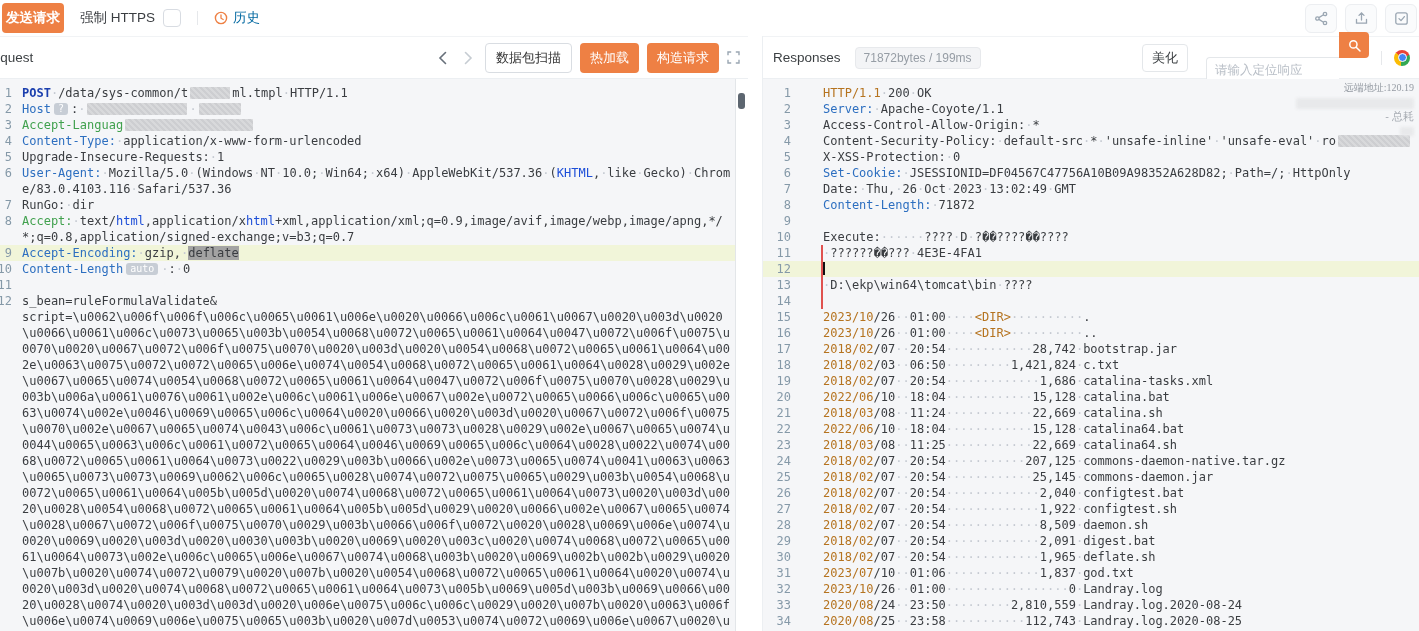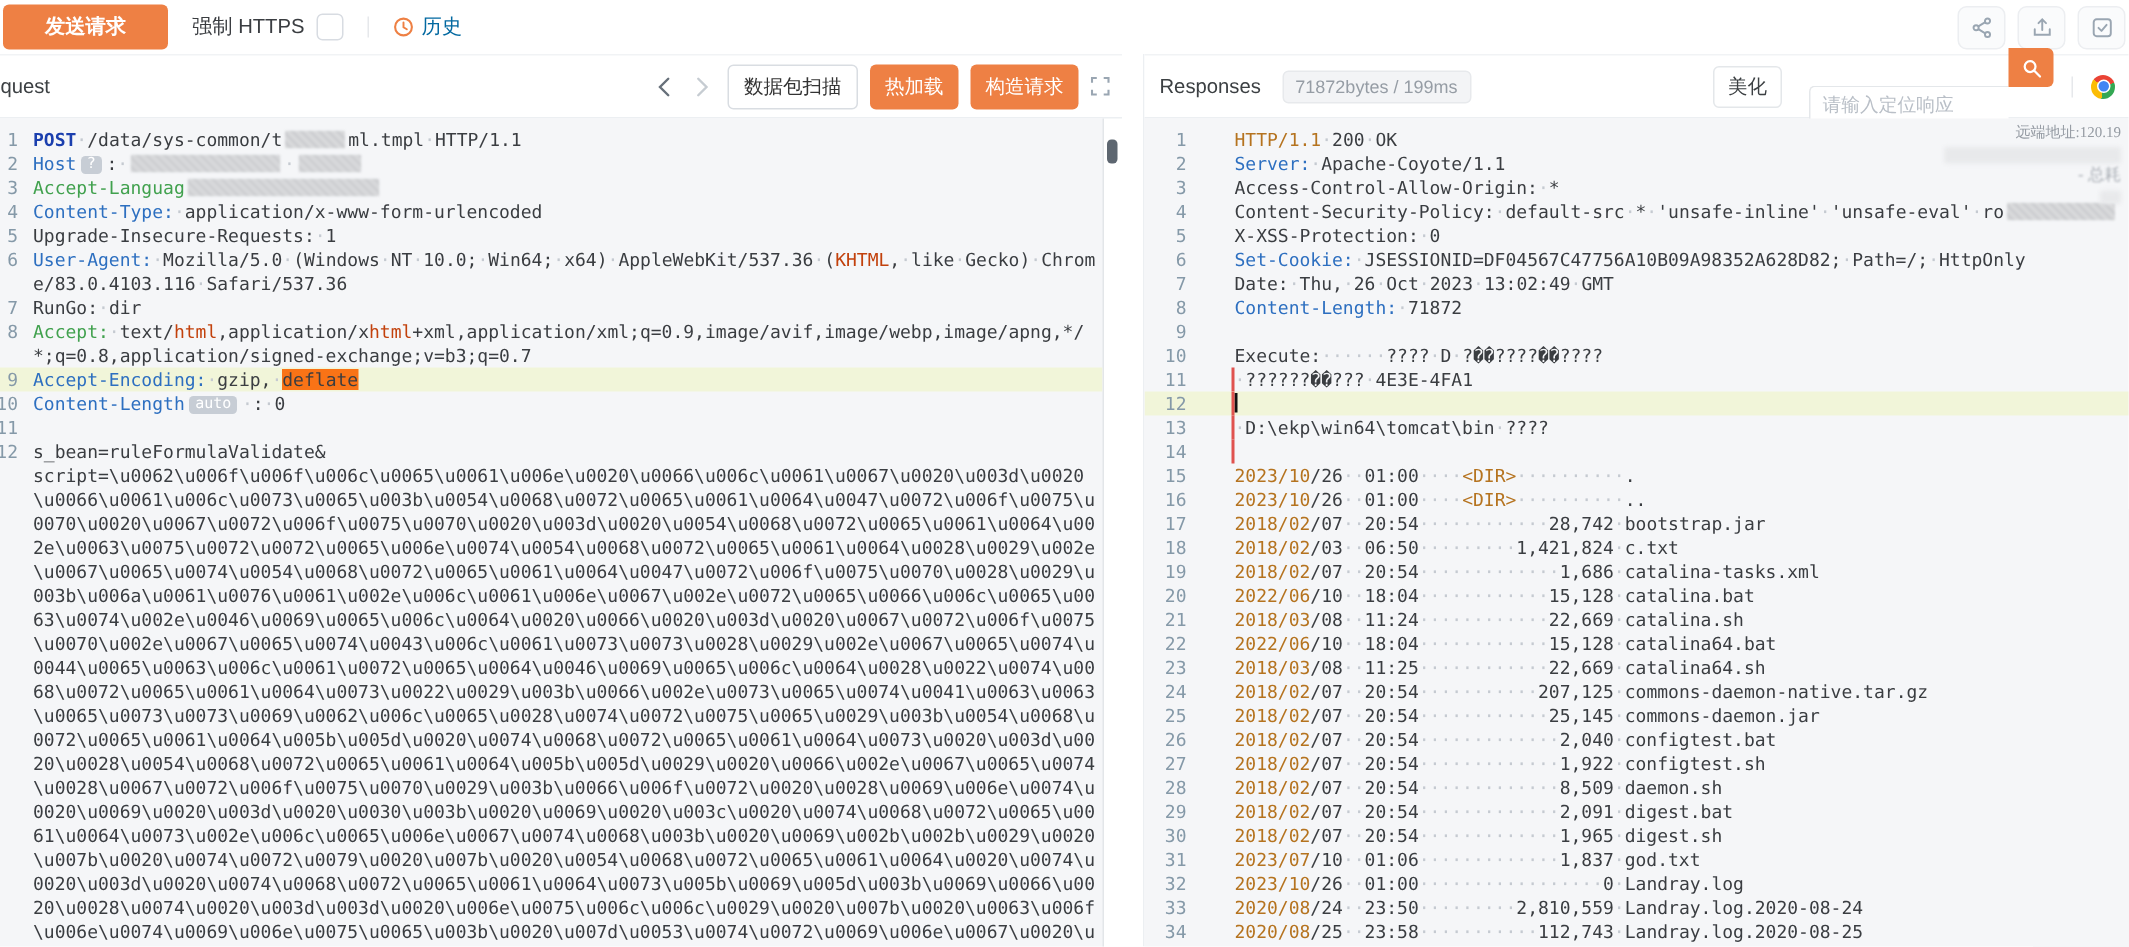--- a/index.html
+++ b/index.html
@@ -1,19 +1,19 @@
 <!DOCTYPE html>
 <html><head>
 <meta charset="utf-8">
 <style>
   html,body{margin:0;padding:0;background:#fff;width:1419px;height:631px;overflow:hidden;
     font-family:"Liberation Sans",sans-serif;-webkit-font-smoothing:antialiased;}
   .toolbar{height:36px;display:flex;align-items:center;position:relative;background:#fff;}
   .btn-orange{background:#ee8044;color:#fff;border:none;border-radius:4px;font-size:13.5px;
-    font-weight:bold;padding:6px 28px;margin-left:2px;cursor:pointer;font-family:inherit;}
+    font-weight:bold;padding:6px 4px;margin-left:2px;cursor:pointer;font-family:inherit;}
   .lbl{font-size:13.5px;color:#3a3d41;margin-left:16px;}
   .chk{width:16px;height:16px;border:1px solid #d8dce2;border-radius:4px;background:#fff;margin-left:8px;}
   .vdiv{width:1px;height:14px;background:#e6e8eb;margin:0 16px;}
   .hist{display:flex;align-items:center;color:#0369a1;font-size:13.5px;gap:5px;}
   .icon-btn{width:30px;height:27px;border:1px solid #eceef1;border-radius:6px;background:#fafbfc;
     display:flex;align-items:center;justify-content:center;margin-left:8px;}
   .icon-btn svg{stroke:#9aa6b2;}
   .tb-right{position:absolute;right:2px;top:4px;display:flex;}
   .phead{height:41px;border-bottom:1px solid #eceff2;border-top:1px solid #f1f3f5;display:flex;
     align-items:center;background:#fff;position:relative;}
@@ -48,22 +48,22 @@
   .ed-l{right:12px;border-right:1px solid #e3e6e9;}
   .ln{display:flex;position:relative;min-height:16px;}
   .ln.hl{background:#f1f5d9;}
   .gut{flex:none;overflow:hidden;display:flex;justify-content:flex-end;color:#8599a8;}
   .ed-l .gut{width:12px;margin-right:10px;}
   .ed-r .gut{width:28px;margin-right:32px;}
   .ed-r .ln{white-space:pre;}
   .ln.red::before{content:"";position:absolute;left:58px;top:0;bottom:0;width:2px;background:#e0524f;}
   .code{flex:1;min-width:0;overflow-wrap:anywhere;word-break:break-all;}
   .c-p{color:#3a3d41;} .c-m{color:#1b3fae;font-weight:bold;} .c-k{color:#2d6fc0;text-align:right;}
-  .c-g{color:#41a14e;} .c-b{color:#c2410c;margin-top:14px;} .c-o{color:#b5731f;} .c-ws{color:#c5cad1;}
-  .c-sel{color:#3a3d41;background:#f97316;}
+  .c-g{color:#41a14e;} .c-b{color:#1d4ed8;margin-top:14px;} .c-o{color:#b5731f;} .c-ws{color:#c5cad1;}
+  .c-sel{color:#3a3d41;background:#a3a3a3;}
   .bdg{display:inline-block;background:#c7cdd5;color:#fff;border-radius:3px;font-size:10px;
     line-height:12px;padding:0 4px;margin:0 3px;vertical-align:1px;}
   .px{display:inline-block;height:12px;vertical-align:-2px;border-radius:1px;margin:0 2px;
     background:linear-gradient(45deg,#d8d9db 25%,#cdced1 25% 50%,#d8d9db 50% 75%,#cdced1 75%);
     background-size:6px 6px;filter:blur(.6px);}
   .caret{display:inline-block;width:2px;height:13px;background:#111;vertical-align:-2px;}
   .scroll-thumb{position:absolute;right:3px;top:14px;width:7px;height:16px;background:#5d6670;border-radius:3px;}
   .blur-note{position:absolute;top:2px;right:6px;text-align:right;z-index:3;}
   .blur-note .addr{font-family:Liberation Serif, serif;font-size:10px;color:#959ba3;}
   .bbar{margin:3px 0 0 auto;background:#e8e9eb;filter:blur(1.5px);border-radius:2px;}
@@ -233,21 +233,21 @@
           <div class="ln"><span class="gut">20</span><span class="code"><span class="c-o">2022/06</span><span class="c-p">/10</span><span class="c-ws">··</span><span class="c-p">18:04</span><span class="c-ws">············</span><span class="c-p">15,128</span><span class="c-ws">·</span><span class="c-p">catalina.bat</span></span></div>
           <div class="ln"><span class="gut">21</span><span class="code"><span class="c-o">2018/03</span><span class="c-p">/08</span><span class="c-ws">··</span><span class="c-p">11:24</span><span class="c-ws">············</span><span class="c-p">22,669</span><span class="c-ws">·</span><span class="c-p">catalina.sh</span></span></div>
           <div class="ln"><span class="gut">22</span><span class="code"><span class="c-o">2022/06</span><span class="c-p">/10</span><span class="c-ws">··</span><span class="c-p">18:04</span><span class="c-ws">············</span><span class="c-p">15,128</span><span class="c-ws">·</span><span class="c-p">catalina64.bat</span></span></div>
           <div class="ln"><span class="gut">23</span><span class="code"><span class="c-o">2018/03</span><span class="c-p">/08</span><span class="c-ws">··</span><span class="c-p">11:25</span><span class="c-ws">············</span><span class="c-p">22,669</span><span class="c-ws">·</span><span class="c-p">catalina64.sh</span></span></div>
           <div class="ln"><span class="gut">24</span><span class="code"><span class="c-o">2018/02</span><span class="c-p">/07</span><span class="c-ws">··</span><span class="c-p">20:54</span><span class="c-ws">···········</span><span class="c-p">207,125</span><span class="c-ws">·</span><span class="c-p">commons-daemon-native.tar.gz</span></span></div>
           <div class="ln"><span class="gut">25</span><span class="code"><span class="c-o">2018/02</span><span class="c-p">/07</span><span class="c-ws">··</span><span class="c-p">20:54</span><span class="c-ws">············</span><span class="c-p">25,145</span><span class="c-ws">·</span><span class="c-p">commons-daemon.jar</span></span></div>
           <div class="ln"><span class="gut">26</span><span class="code"><span class="c-o">2018/02</span><span class="c-p">/07</span><span class="c-ws">··</span><span class="c-p">20:54</span><span class="c-ws">·············</span><span class="c-p">2,040</span><span class="c-ws">·</span><span class="c-p">configtest.bat</span></span></div>
           <div class="ln"><span class="gut">27</span><span class="code"><span class="c-o">2018/02</span><span class="c-p">/07</span><span class="c-ws">··</span><span class="c-p">20:54</span><span class="c-ws">·············</span><span class="c-p">1,922</span><span class="c-ws">·</span><span class="c-p">configtest.sh</span></span></div>
           <div class="ln"><span class="gut">28</span><span class="code"><span class="c-o">2018/02</span><span class="c-p">/07</span><span class="c-ws">··</span><span class="c-p">20:54</span><span class="c-ws">·············</span><span class="c-p">8,509</span><span class="c-ws">·</span><span class="c-p">daemon.sh</span></span></div>
           <div class="ln"><span class="gut">29</span><span class="code"><span class="c-o">2018/02</span><span class="c-p">/07</span><span class="c-ws">··</span><span class="c-p">20:54</span><span class="c-ws">·············</span><span class="c-p">2,091</span><span class="c-ws">·</span><span class="c-p">digest.bat</span></span></div>
-          <div class="ln"><span class="gut">30</span><span class="code"><span class="c-o">2018/02</span><span class="c-p">/07</span><span class="c-ws">··</span><span class="c-p">20:54</span><span class="c-ws">·············</span><span class="c-p">1,965</span><span class="c-ws">·</span><span class="c-p">digest.sh</span></span></div>
+          <div class="ln"><span class="gut">30</span><span class="code"><span class="c-o">2018/02</span><span class="c-p">/07</span><span class="c-ws">··</span><span class="c-p">20:54</span><span class="c-ws">·············</span><span class="c-p">1,965</span><span class="c-ws">·</span><span class="c-p">deflate.sh</span></span></div>
           <div class="ln"><span class="gut">31</span><span class="code"><span class="c-o">2023/07</span><span class="c-p">/10</span><span class="c-ws">··</span><span class="c-p">01:06</span><span class="c-ws">·············</span><span class="c-p">1,837</span><span class="c-ws">·</span><span class="c-p">god.txt</span></span></div>
           <div class="ln"><span class="gut">32</span><span class="code"><span class="c-o">2023/10</span><span class="c-p">/26</span><span class="c-ws">··</span><span class="c-p">01:00</span><span class="c-ws">·················</span><span class="c-p">0</span><span class="c-ws">·</span><span class="c-p">Landray.log</span></span></div>
           <div class="ln"><span class="gut">33</span><span class="code"><span class="c-o">2020/08</span><span class="c-p">/24</span><span class="c-ws">··</span><span class="c-p">23:50</span><span class="c-ws">·········</span><span class="c-p">2,810,559</span><span class="c-ws">·</span><span class="c-p">Landray.log.2020-08-24</span></span></div>
           <div class="ln"><span class="gut">34</span><span class="code"><span class="c-o">2020/08</span><span class="c-p">/25</span><span class="c-ws">··</span><span class="c-p">23:58</span><span class="c-ws">···········</span><span class="c-p">112,743</span><span class="c-ws">·</span><span class="c-p">Landray.log.2020-08-25</span></span></div>
           <div class="ln"><span class="gut">35</span><span class="code"><span class="c-o">2020/08</span><span class="c-p">/26</span><span class="c-ws">··</span><span class="c-p">23:58</span><span class="c-ws">···········</span><span class="c-p">178,693</span><span class="c-ws">·</span><span class="c-p">Landray.log.2020-08-26</span></span></div>
         </div>
       <div class="blur-note">
         <div class="addr">远端地址:120.19</div>
         <div class="bbar" style="width:118px;height:11px;"></div>
         <div class="bfrag">- 总耗</div>

